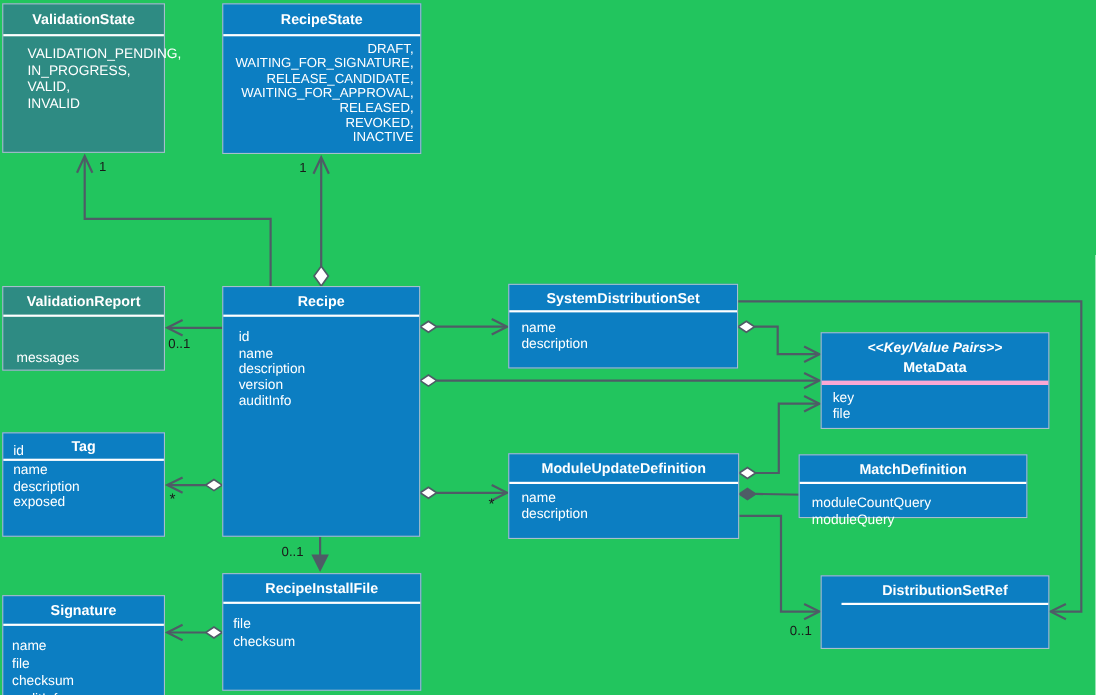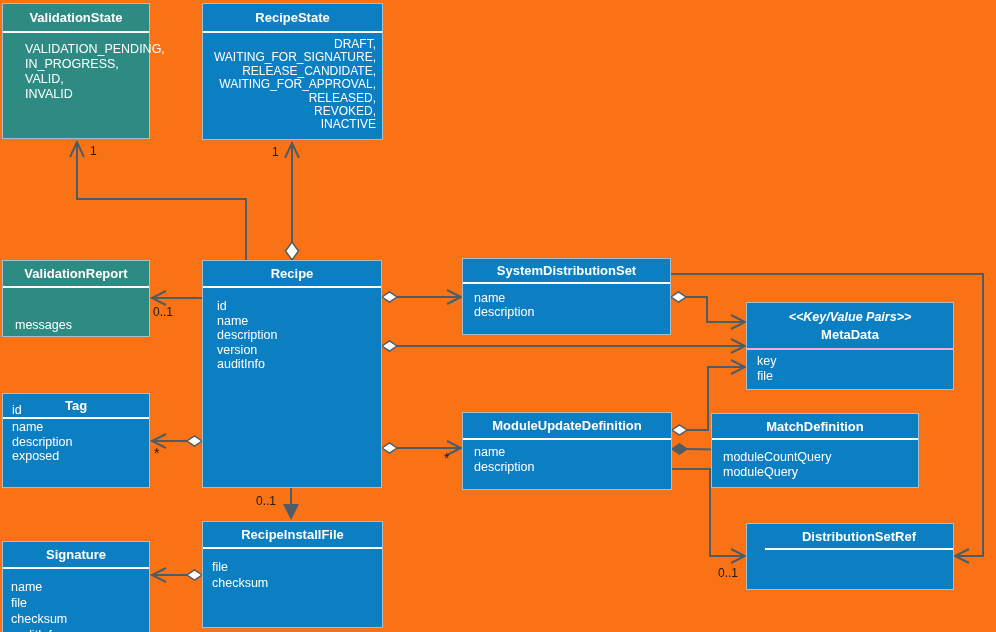--- a/index.html
+++ b/index.html
@@ -1,24 +1,24 @@
 <!DOCTYPE html>
 <html><head>
 <meta charset="utf-8">
 <style>
   html,body{margin:0;padding:0;background:#ffffff;}
-  #canvas{position:relative;width:996px;height:632px;background:#f97316;overflow:hidden;
+  #canvas{position:relative;width:996px;height:632px;background:#22c55e;overflow:hidden;
           font-family:"Liberation Sans",sans-serif;}
   .box{position:absolute;box-sizing:border-box;border:1px solid #a6bfcc;color:#ffffff;}
   .teal{background:#2e8b83;}
   .blue{background:#0c7ec2;}
   .hdr{box-sizing:border-box;display:flex;align-items:center;justify-content:center;
        font-weight:bold;font-size:13px;border-bottom:2px solid #ffffff;position:relative;}
   .hdr2{box-sizing:border-box;display:flex;flex-direction:column;align-items:center;justify-content:center;
-        font-size:13px;border-bottom:2px solid #f9a8d4;}
+        font-size:13px;border-bottom:4px solid #f9a8d4;}
   .stereo{font-style:italic;font-weight:bold;font-size:12.5px;margin-bottom:3px;}
   .ttl{font-weight:bold;font-size:13px;}
   .bd{box-sizing:border-box;font-size:12.5px;}
   .attr{white-space:nowrap;}
   .vs-bd{padding:9px 22px;line-height:15px;}
   .rs-bd{padding:5px 6px;line-height:13.4px;font-size:12px;}
   .vr-bd{padding:30px 9px 0 12px;line-height:14px;}
   .rc-bd{padding:11px 14px;line-height:14.5px;}
   .sds-bd{padding:7px 11px;line-height:14px;}
   .md-bd{padding:4px 10px;line-height:15px;}
@@ -182,21 +182,21 @@
   </div>
 
   <div class="box blue" style="left:462px;top:412px;width:210px;height:78px;">
     <div class="hdr" style="height:27px;">ModuleUpdateDefinition</div>
     <div class="bd mud-bd">
       <div class="attr">name</div>
       <div class="attr">description</div>
     </div>
   </div>
 
-  <div class="box blue" style="left:711px;top:413px;width:208px;height:75px;">
+  <div class="box blue" style="left:726px;top:413px;width:208px;height:58px;">
     <div class="hdr" style="height:26px;">MatchDefinition</div>
     <div class="bd mat-bd">
       <div class="attr">moduleCountQuery</div>
       <div class="attr">moduleQuery</div>
     </div>
   </div>
 
   <div class="box blue" style="left:746px;top:523px;width:208px;height:67px;padding-left:18px;">
     <div class="hdr" style="height:26px;">DistributionSetRef</div>
     <div class="bd"></div>

